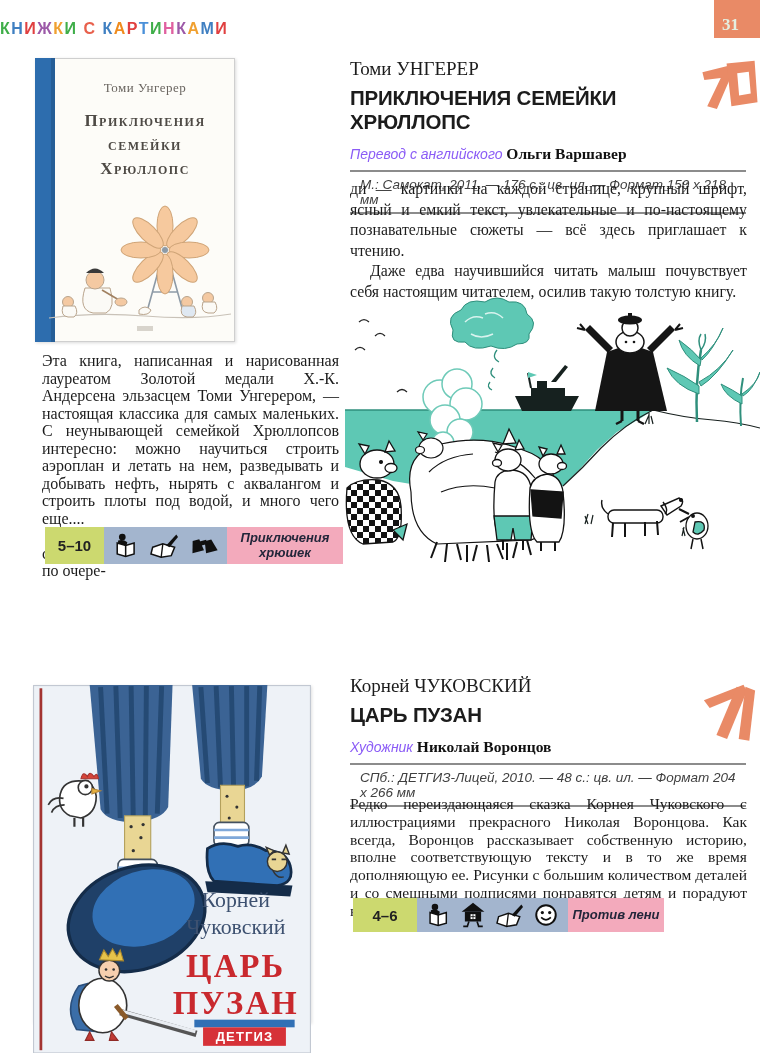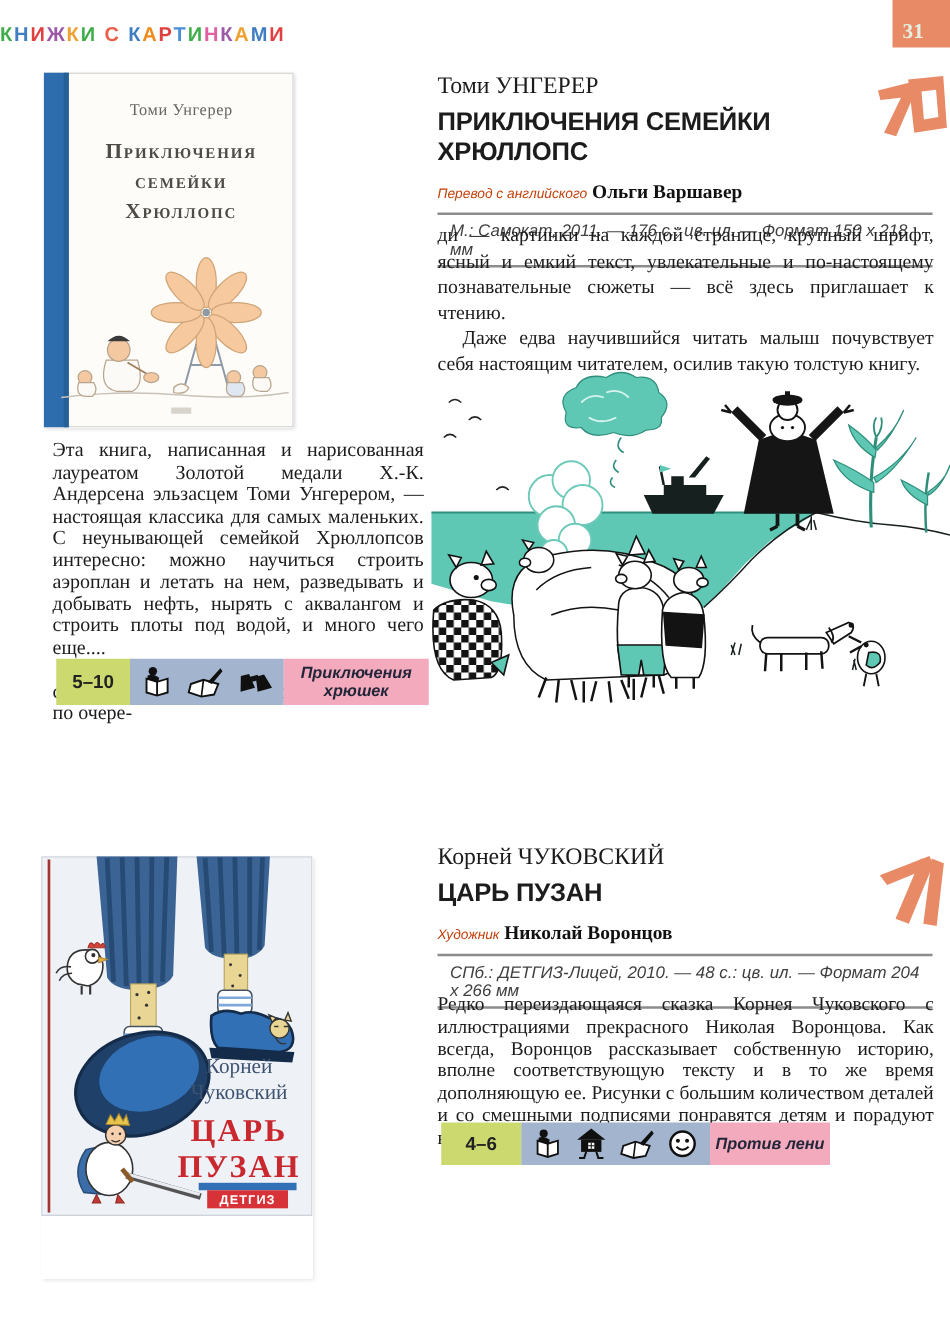--- a/index.html
+++ b/index.html
@@ -14,38 +14,38 @@
         font-family:"Liberation Sans",sans-serif;font-weight:bold;font-size:16px;letter-spacing:1.5px;}
   .page-num{position:absolute;left:714px;top:0;width:46px;height:38px;background:var(--salmon);
         box-sizing:border-box;display:flex;align-items:flex-end;padding:0 0 3px 8px;
         font-family:"Liberation Serif",serif;font-weight:bold;font-size:17px;color:#e4efe0;}
   
   .entry-head{position:absolute;width:396px;left:350px;}
   .author{font-size:19px;line-height:22px;margin:0;}
   .btitle{font-family:"Liberation Sans",sans-serif;font-weight:bold;font-size:20.5px;line-height:24px;
         margin:6px 0 0 0;letter-spacing:-0.2px;max-width:345px;}
   .credit{margin-top:11px;font-size:15.5px;}
-  .credit .prefix{font-family:"Liberation Sans",sans-serif;font-style:italic;font-size:11px;color:#c2410c;}
+  .credit .prefix{font-family:"Liberation Sans",sans-serif;font-style:italic;font-size:14px;color:#8b5cf6;}
   .credit .name{font-family:"Liberation Serif",serif;font-weight:bold;color:#111;}
   .imprint{margin-top:7px;border-top:2px solid var(--rule-gray);border-bottom:2px solid var(--rule-gray);
         padding:5px 4px 5px 10px;font-family:"Liberation Sans",sans-serif;font-style:italic;
         font-size:13.5px;color:#3f3f3f;}
   
   .bodytext{position:absolute;text-align:justify;}
   .bodytext p{margin:0;}
   .col-right1{left:350px;top:179px;width:397px;font-size:15.8px;line-height:20.5px;}
   .col-right1 p.indent{text-indent:20px;}
   .col-left1{left:42px;top:352px;width:297px;font-size:16px;line-height:17.5px;}
   .col-left1 p.indent{text-indent:17px;}
   .col-right2{left:350px;top:795px;width:397px;font-size:15.5px;line-height:17.8px;}
   
   .cover{position:absolute;}
   .cover svg{display:block;}
   .cover1{left:35px;top:58px;width:200px;height:284px;box-shadow:1px 1px 3px rgba(0,0,0,0.15);}
-  .cover2{left:33px;top:685px;width:217px;height:338px;box-shadow:1px 1px 3px rgba(0,0,0,0.12);}
+  .cover2{left:33px;top:685px;width:278px;height:338px;box-shadow:1px 1px 3px rgba(0,0,0,0.12);}
   .c1-author{font-family:"Liberation Serif",serif;font-size:13px;fill:#6a6560;letter-spacing:0.5px;}
   .c1-title{font-family:"Liberation Serif",serif;font-weight:600;font-size:17px;fill:#4e4a45;
         font-variant:small-caps;letter-spacing:1.5px;}
   .c2-author{font-family:"Liberation Serif",serif;font-size:20px;fill:#3d5170;}
   .c2-title{font-family:"Liberation Serif",serif;font-weight:bold;font-size:30px;fill:var(--cover2-red);letter-spacing:2px;}
   .c2-logo{font-family:"Liberation Sans",sans-serif;font-weight:bold;font-size:12px;fill:#fff;letter-spacing:1px;}
   
   .glyph{position:absolute;color:var(--salmon);}
   .glyph1{left:697px;top:52px;width:63px;height:58px;}
   .glyph2{left:700px;top:672px;width:58px;height:72px;}

